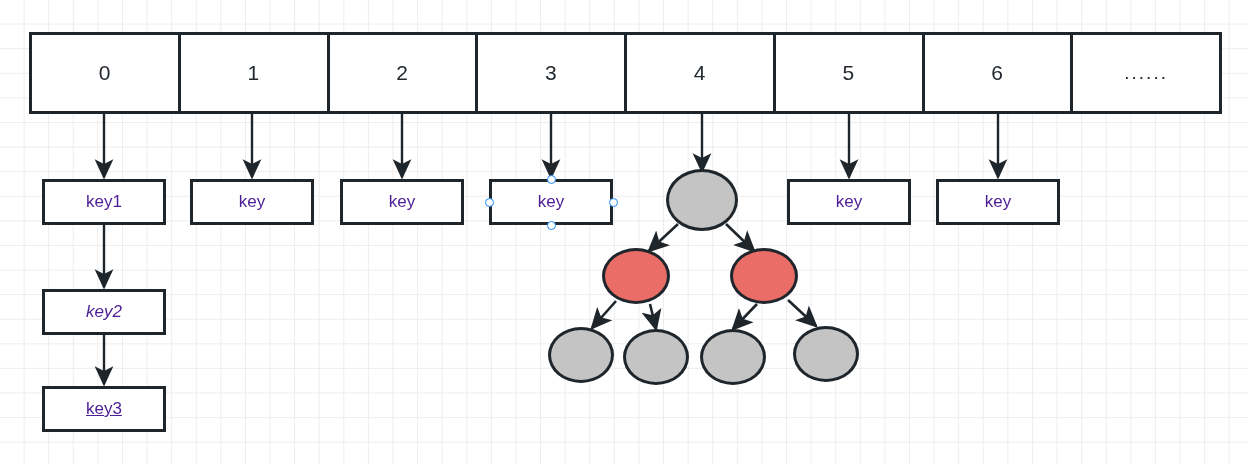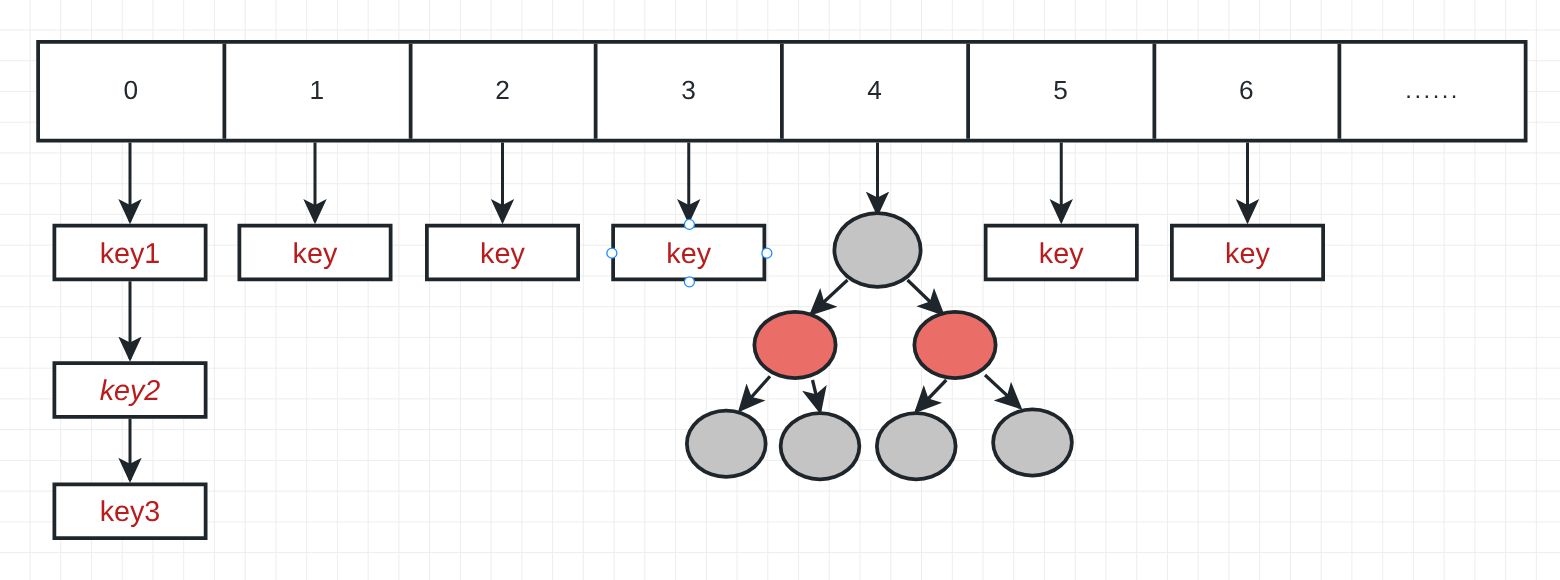--- a/index.html
+++ b/index.html
@@ -61,22 +61,22 @@
   .keybox {
     position: absolute;
     width: 124px;
     height: 46px;
     border: 3px solid #1e252b;
     box-sizing: border-box;
     background: #ffffff;
     display: flex;
     align-items: center;
     justify-content: center;
-    font-size: 23px;
-    color: #b91c1c;
+    font-size: 17px;
+    color: #4c1d95;
   }
 
   
   .handle {
     position: absolute;
     width: 9px;
     height: 9px;
     border-radius: 50%;
     border: 1.6px solid #1a8cff;
     background: #ffffff;
@@ -152,21 +152,21 @@
       <line x1="788" y1="300" x2="816" y2="326"></line>
     </g>
   </svg>
 
   <div class="keybox" style="left:42px; top:179px;">
     <span>key1</span>
   </div>
   <div class="keybox" style="left:42px; top:289px;font-style:italic;">
     <span>key2</span>
   </div>
-  <div class="keybox" style="left:42px; top:386px;">
+  <div class="keybox" style="left:42px; top:386px;text-decoration:underline;">
     <span>key3</span>
   </div>
 
   <div class="keybox" style="left:190px; top:179px;">
     <span>key</span>
   </div>
   <div class="keybox" style="left:340px; top:179px;">
     <span>key</span>
   </div>
 

